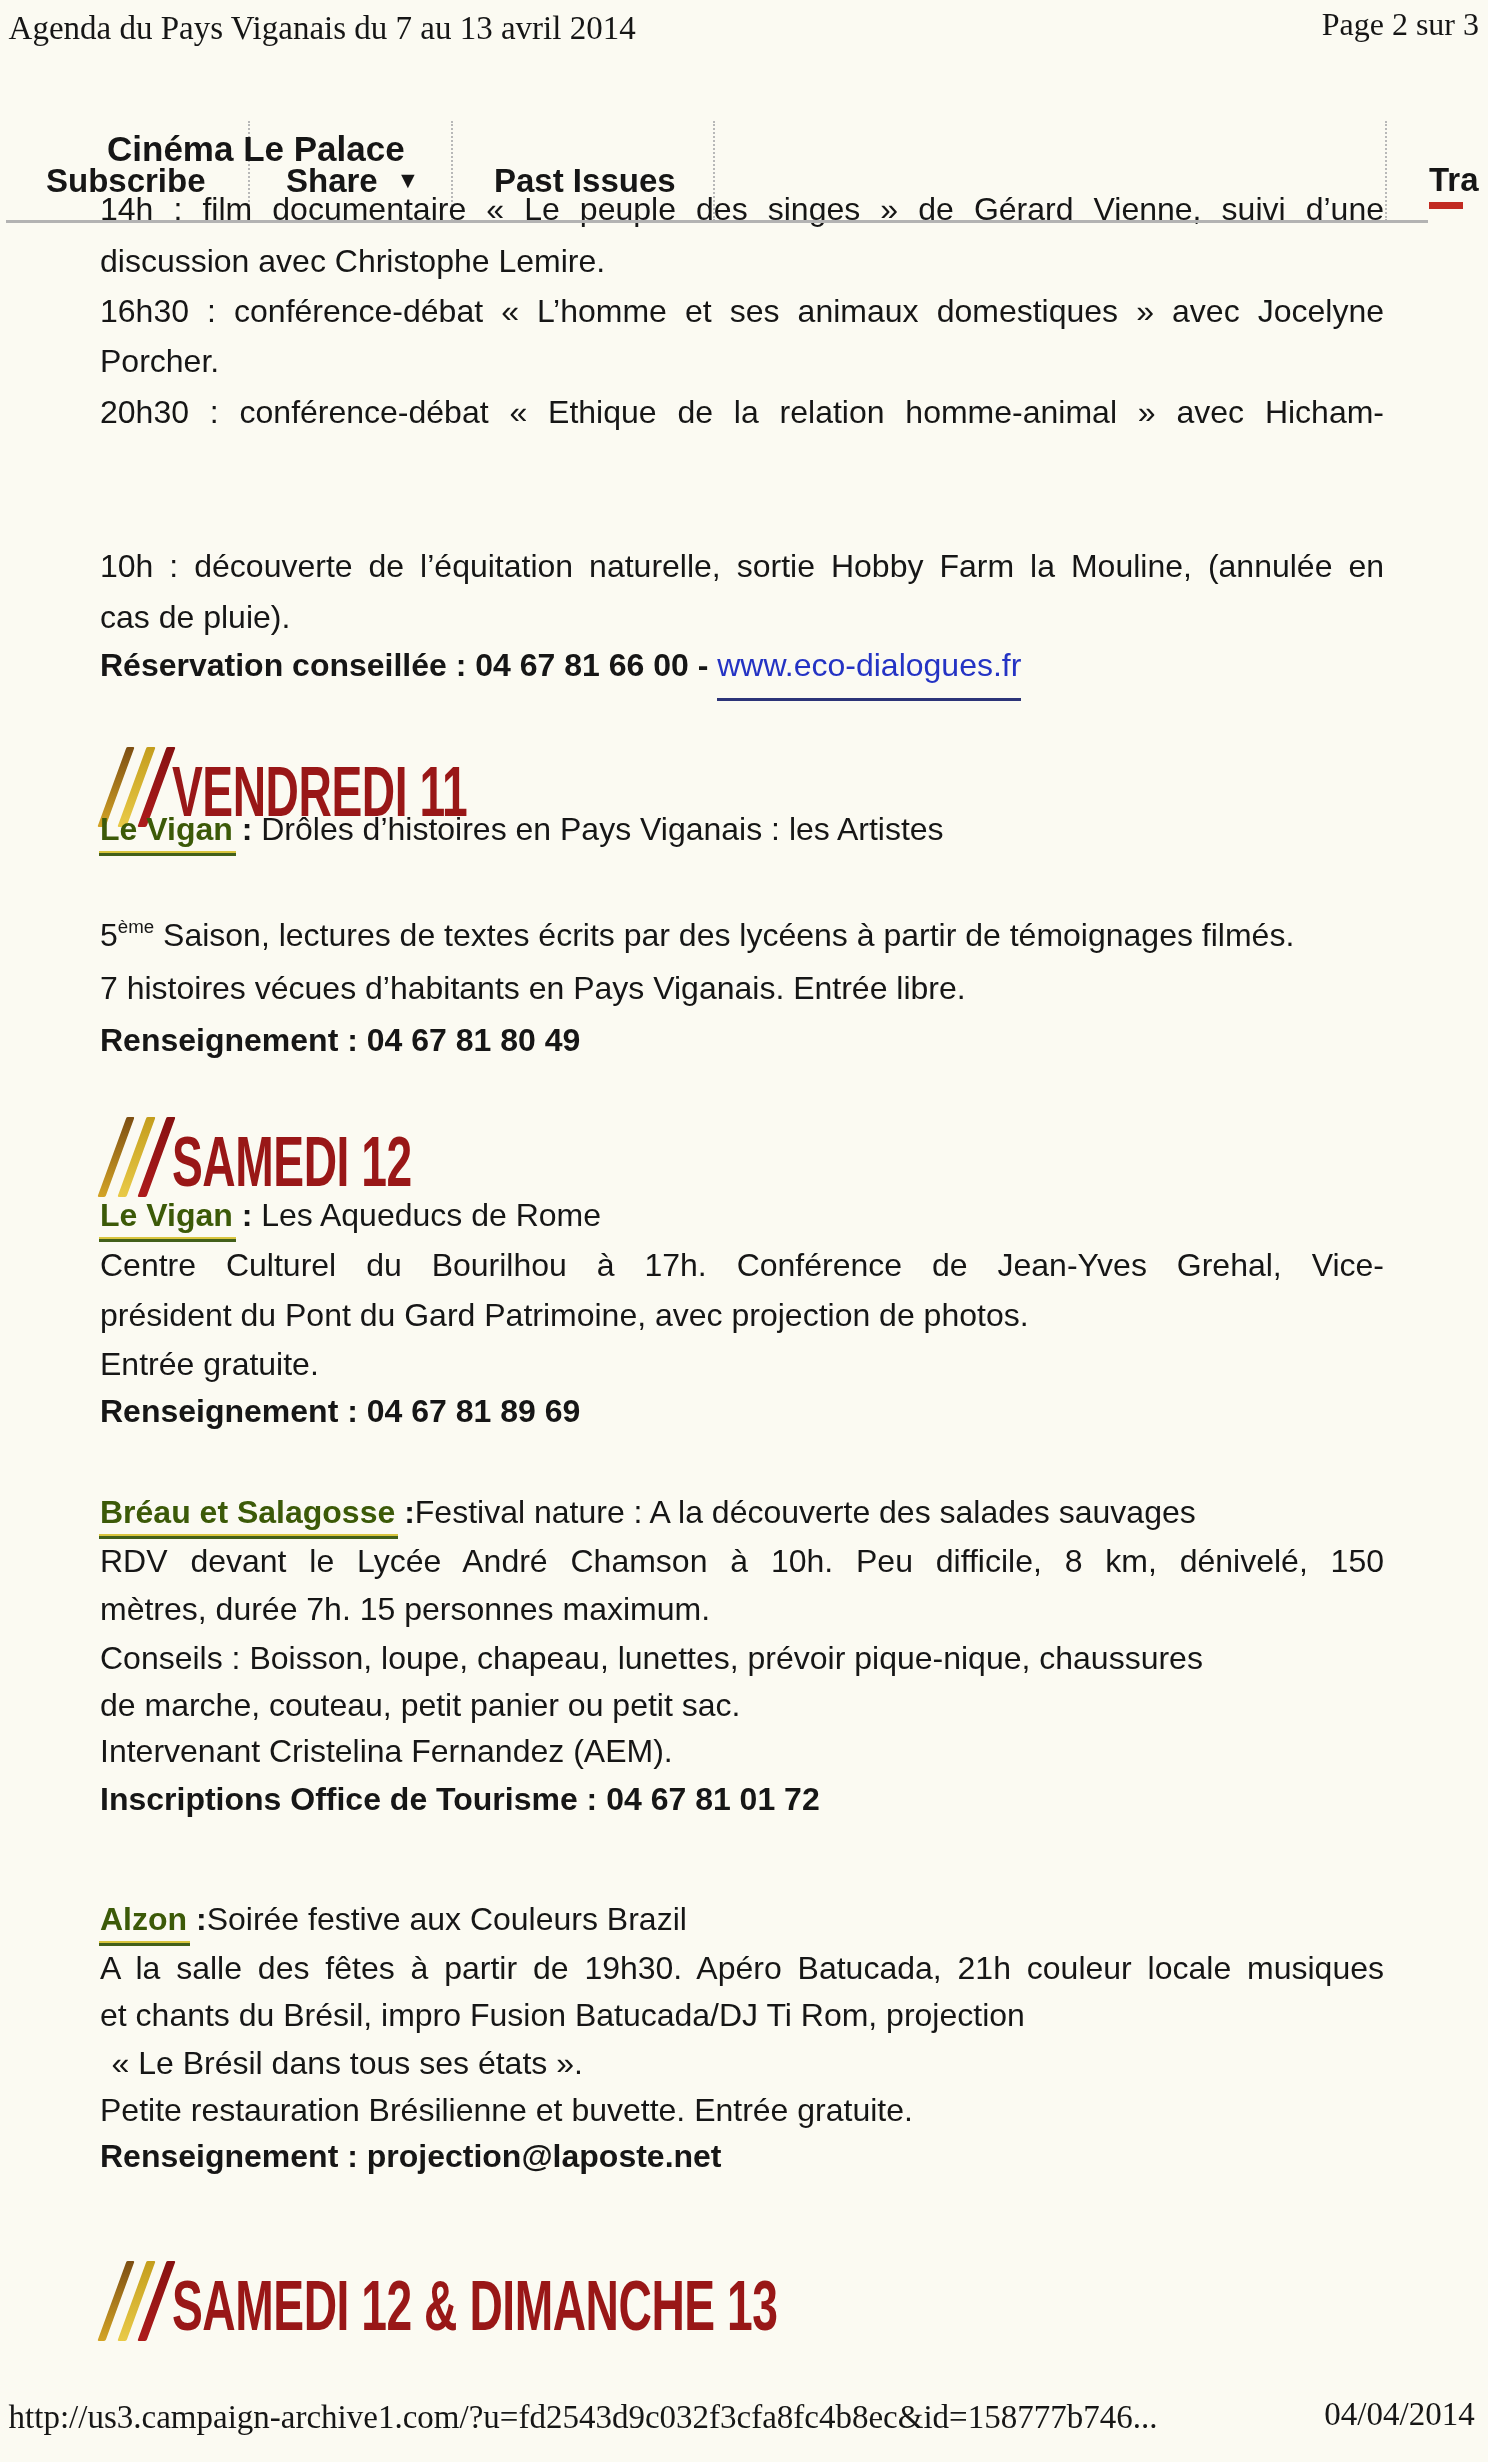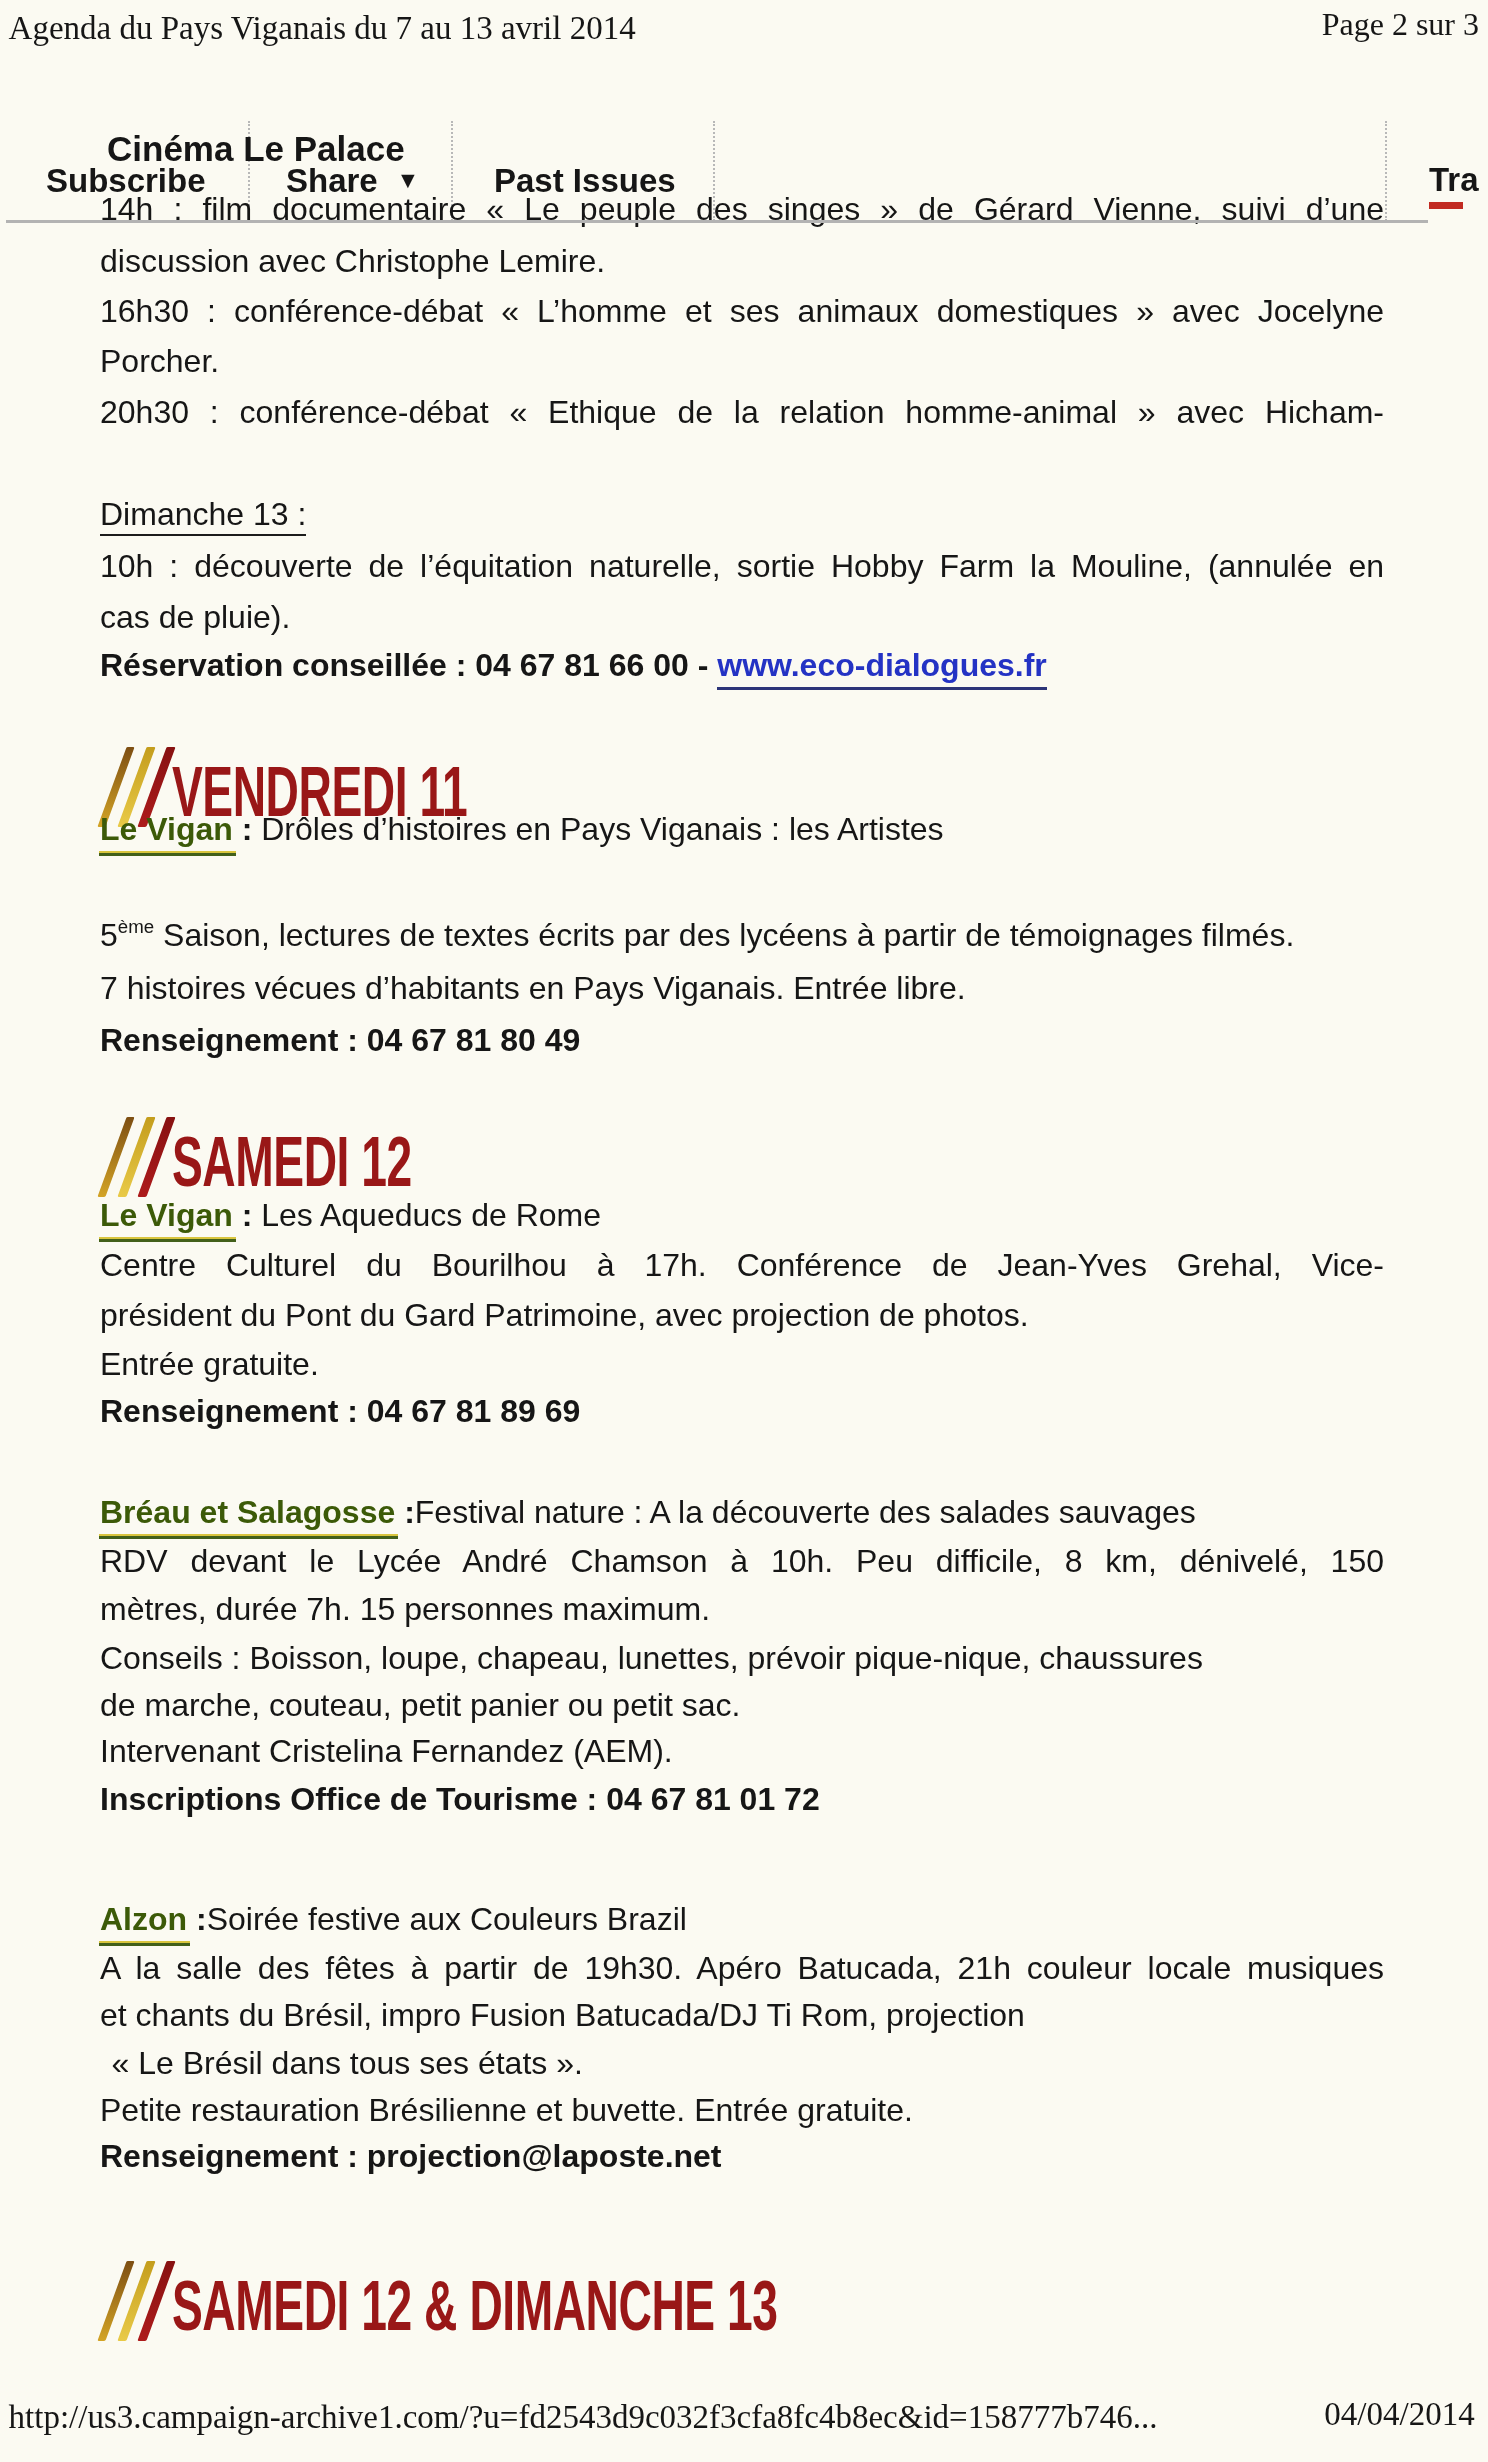--- a/index.html
+++ b/index.html
@@ -44,21 +44,21 @@
   .bold{font-weight:700;}
   .ul{border-bottom:2.2px solid #1c1c1c;padding-bottom:2.2px;}
   .indent{padding-left:11.5px;}
   .loc{color:var(--green);font-weight:700;position:relative;display:inline-block;}
   .loc::after{
     content:"";position:absolute;left:-1.4px;right:-2.9px;bottom:-7.2px;height:5px;
     background:linear-gradient(180deg,#d9c53e 0 45%,#42601a 45% 100%);
   }
   .sep{font-weight:700;}
   .evt{font-weight:400;}
-  .link{color:var(--blue);font-weight:700;border-bottom:3.6px solid var(--blueline);padding-bottom:4px;cursor:pointer;}
+  .link{color:var(--blue);font-weight:400;border-bottom:3.6px solid var(--blueline);padding-bottom:15px;cursor:pointer;}
   sup.sp{font-size:18.7px;line-height:0;vertical-align:13px;}
 
   
   .day-heading{position:absolute;left:100px;display:flex;align-items:flex-end;z-index:2;}
   .slashes{position:relative;width:72px;height:83px;flex:none;}
   .slashes i{position:absolute;top:1.4px;height:80px;border-radius:1.4px;transform:skewX(-20deg);}
   .slashes .s1{left:11.5px;width:8px;background:linear-gradient(180deg,#7d4e12,#d3a426);}
   .slashes .s2{left:32px;width:8.6px;background:linear-gradient(180deg,#c49d1c,#e9ca48);}
   .slashes .s3{left:52px;width:9.3px;background:linear-gradient(180deg,#871111,#ad1b1b);}
   .day-text{
@@ -86,21 +86,20 @@
   <div class="tb-label" style="top:162px;left:46px">Subscribe</div>
   <div class="tb-label" style="top:162px;left:286px"><span>Share</span><span class="caret">▼</span></div>
   <div class="tb-label" style="top:162px;left:494px">Past Issues</div>
   <div class="tb-label" style="top:161px;left:1429px">Tra</div>
 
   <div class="bl just" style="top:191px">14h :  film  documentaire  « Le  peuple  des  singes »  de  Gérard  Vienne,  suivi  d’une</div>
   <div class="bl" style="top:243px">discussion avec Christophe Lemire.</div>
   <div class="bl just" style="top:293px">16h30 :  conférence-débat  « L’homme  et  ses  animaux  domestiques »  avec  Jocelyne</div>
   <div class="bl" style="top:343px">Porcher.</div>
   <div class="bl just" style="top:394px">20h30 :  conférence-débat  « Ethique  de  la  relation  homme-animal »  avec  Hicham-</div>
-  <div class="bl" style="top:496px"><span class="ul">Dimanche 13 :</span></div>
   <div class="bl just" style="top:548px">10h : découverte de l’équitation naturelle, sortie Hobby Farm la Mouline, (annulée en</div>
   <div class="bl" style="top:599px">cas de pluie).</div>
   <div class="bl bold" style="top:647px"><span>Réservation conseillée : 04 67 81 66 00 - </span><span class="link">www.eco-dialogues.fr</span></div>
 
   <div class="day-heading" style="top:746px">
     <span class="slashes">
         <i class="s1"></i>
         <i class="s2"></i>
         <i class="s3"></i>
       </span>

